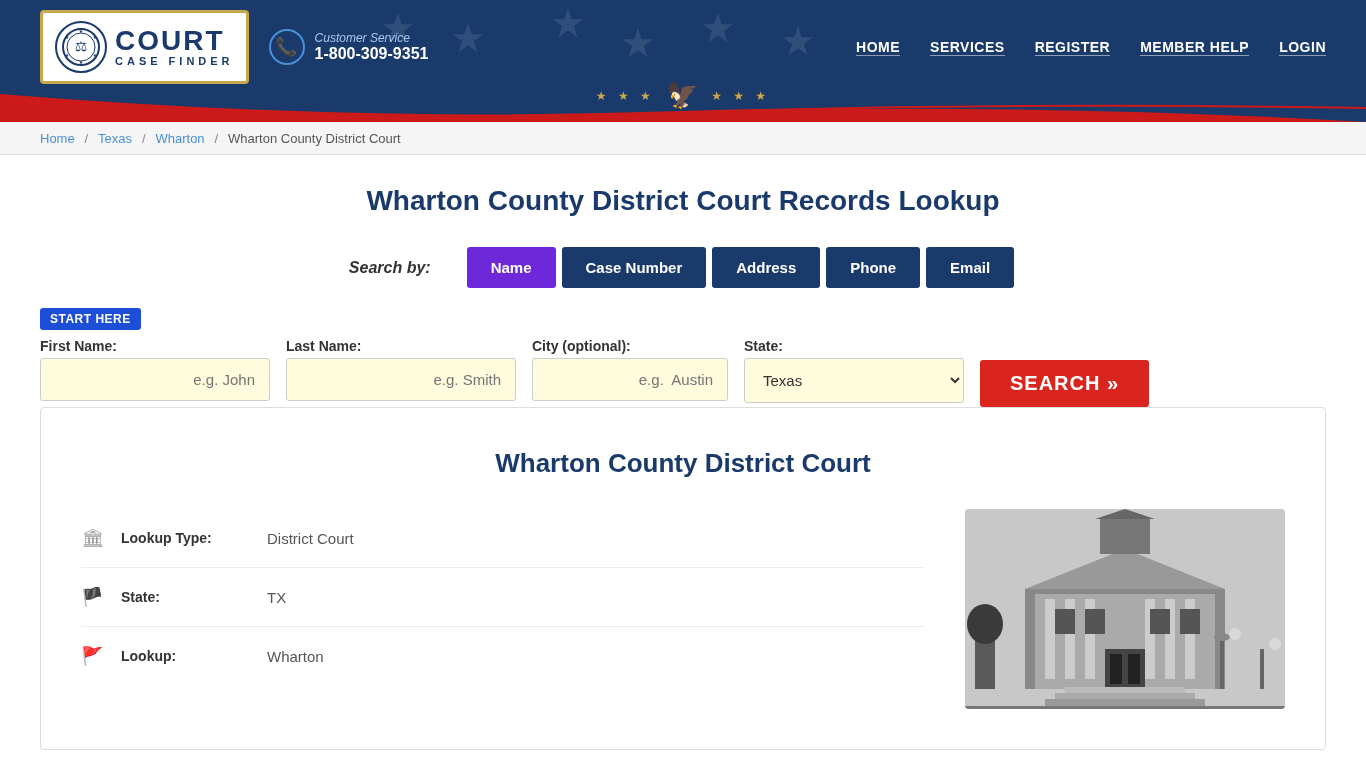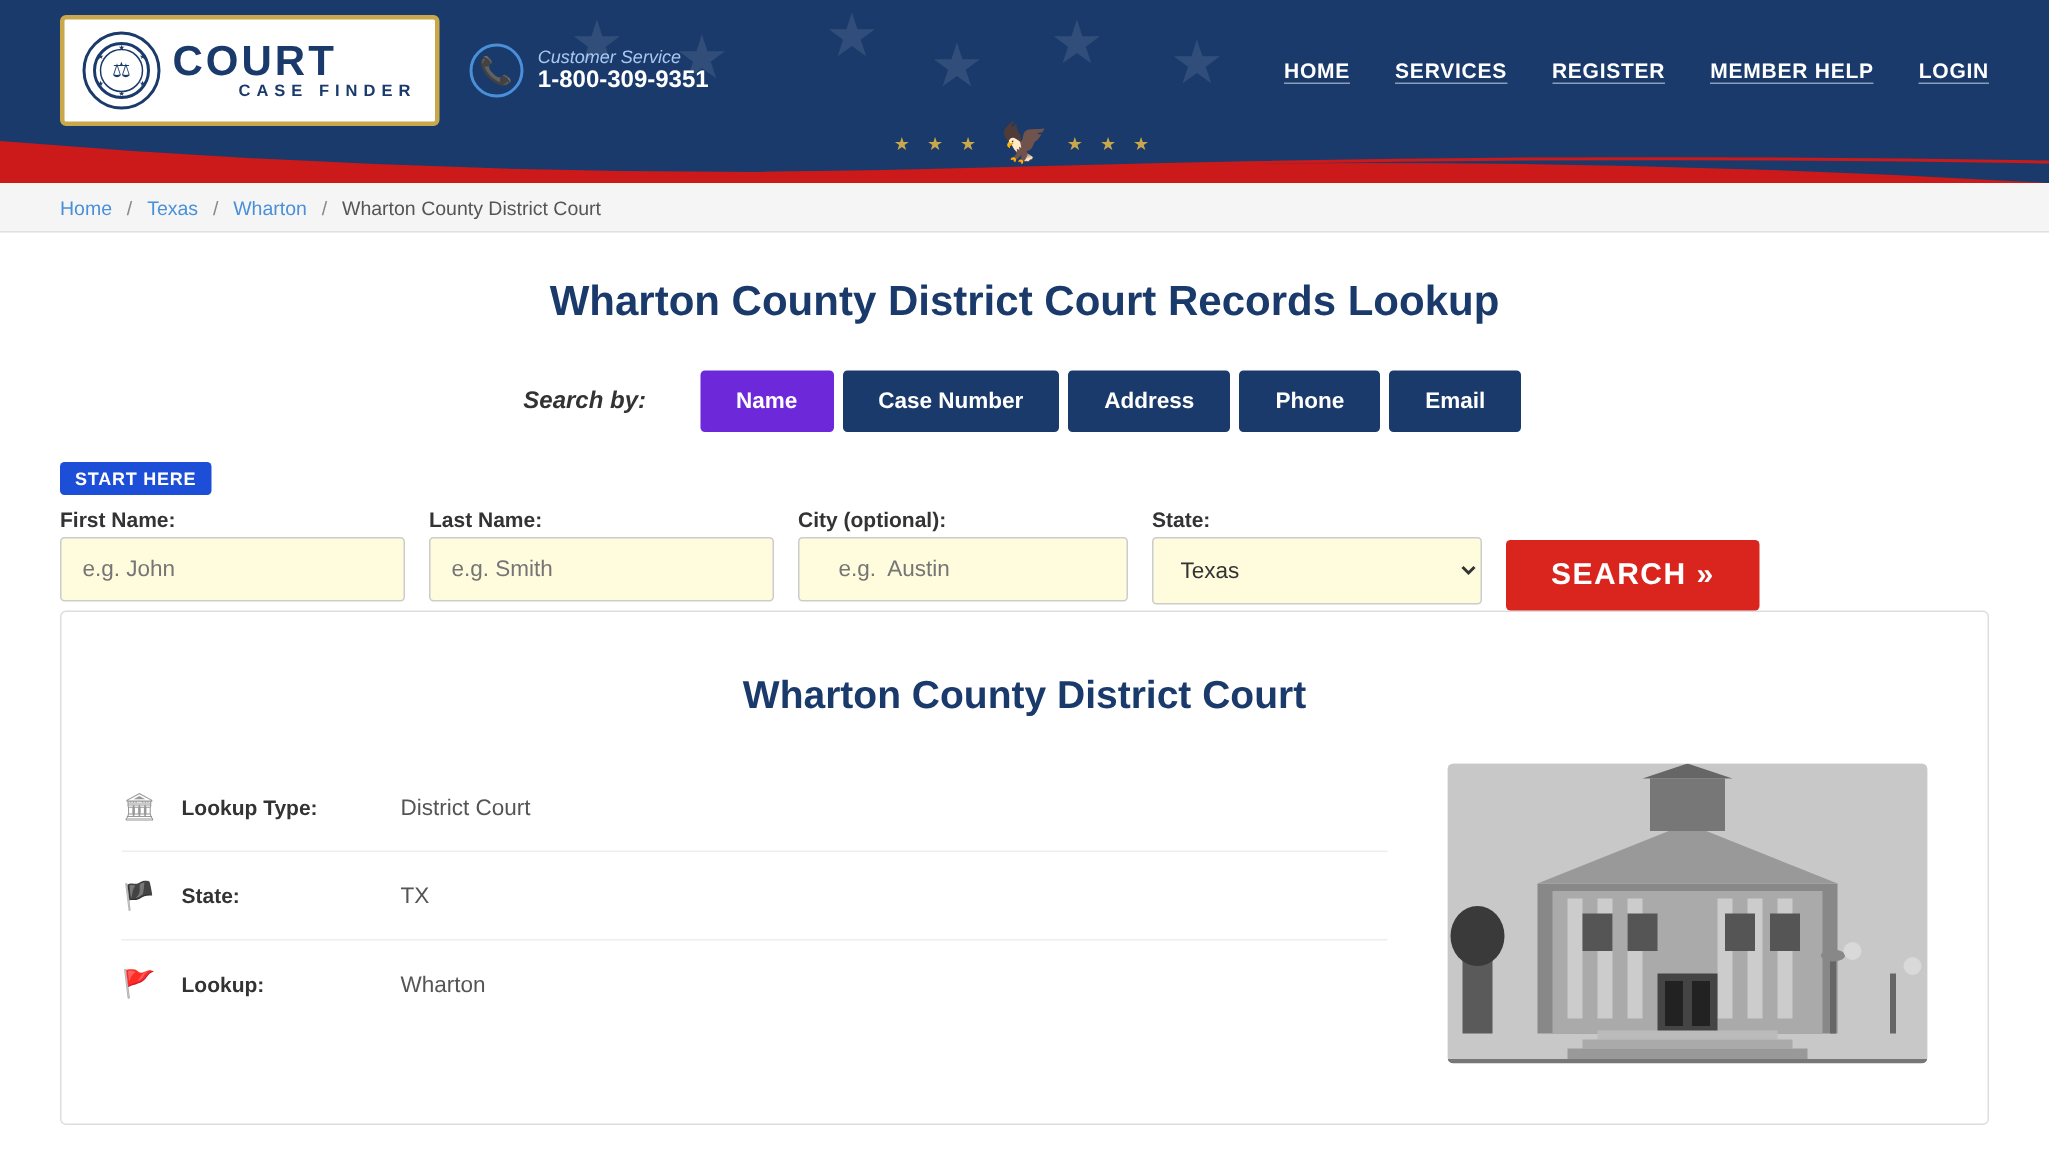--- a/index.html
+++ b/index.html
@@ -50,21 +50,20 @@
       font-weight: 900;
       color: #1a3a6b;
       letter-spacing: 2px;
       line-height: 1;
     }
     .logo-case-finder {
       font-size: 11px;
       letter-spacing: 4px;
       color: #1a3a6b;
       font-weight: bold;
-      margin-left: 44px;
     }
     .customer-service {
       display: flex;
       align-items: center;
       gap: 10px;
       z-index: 1;
     }
     .phone-icon-circle {
       width: 36px;
       height: 36px;
@@ -232,22 +231,22 @@
       color: #333;
     }
     .form-group input, .form-group select {
       padding: 12px 14px;
       font-size: 15px;
       border: 1px solid #ccc;
       border-radius: 3px;
       background: #fffbdd;
       color: #999;
     }
-    .form-group input { width: 230px; }
-    .form-group.city input { width: 220px; padding-left: 26px; }
+    .form-group input { width: 230px; text-align: right; }
+    .form-group.city input { width: 196px; padding-left: 26px; }
     .form-group.state select { width: 220px; color: #333; }
     .search-btn {
       background: #d9251d;
       color: white;
       border: none;
       padding: 12px 30px;
       font-size: 20px;
       font-weight: bold;
       border-radius: 3px;
       cursor: pointer;

